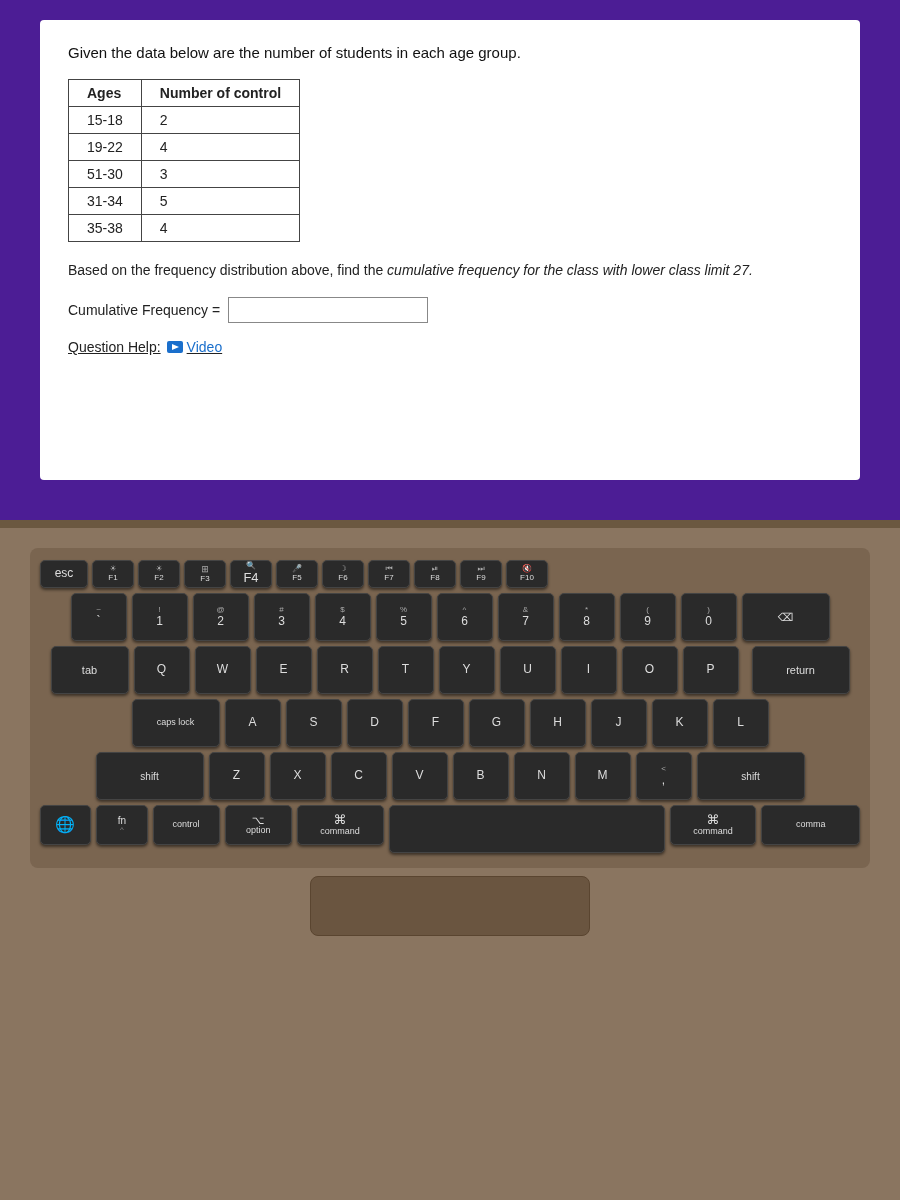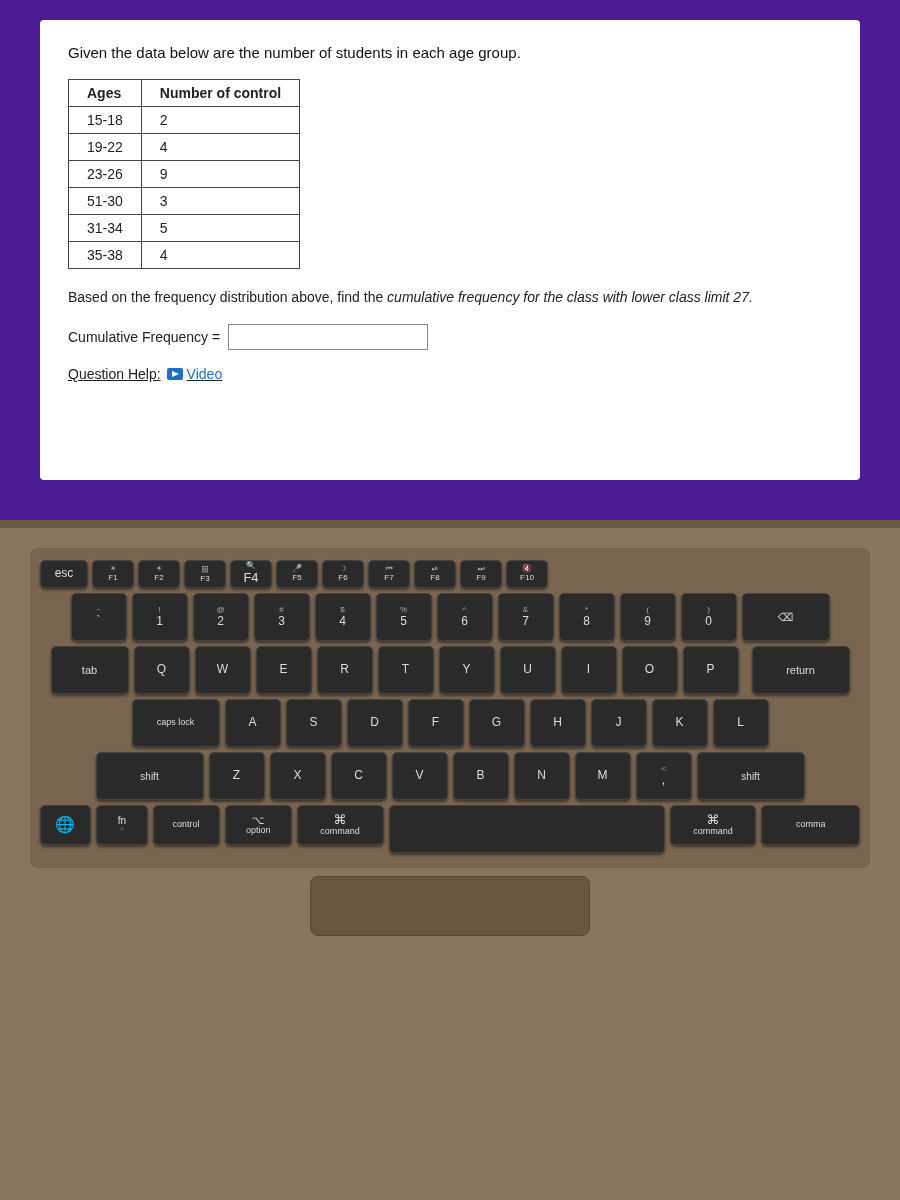--- a/index.html
+++ b/index.html
@@ -238,24 +238,20 @@
       <tbody id="table-body">
       <tr>
             <td>15-18</td>
             <td>2</td>
           </tr>
           <tr>
             <td>19-22</td>
             <td>4</td>
           </tr>
           <tr>
-            <td>23-26</td>
-            <td>9</td>
-          </tr>
-          <tr>
             <td>51-30</td>
             <td>3</td>
           </tr>
           <tr>
             <td>31-34</td>
             <td>5</td>
           </tr>
           <tr>
             <td>35-38</td>
             <td>4</td>

